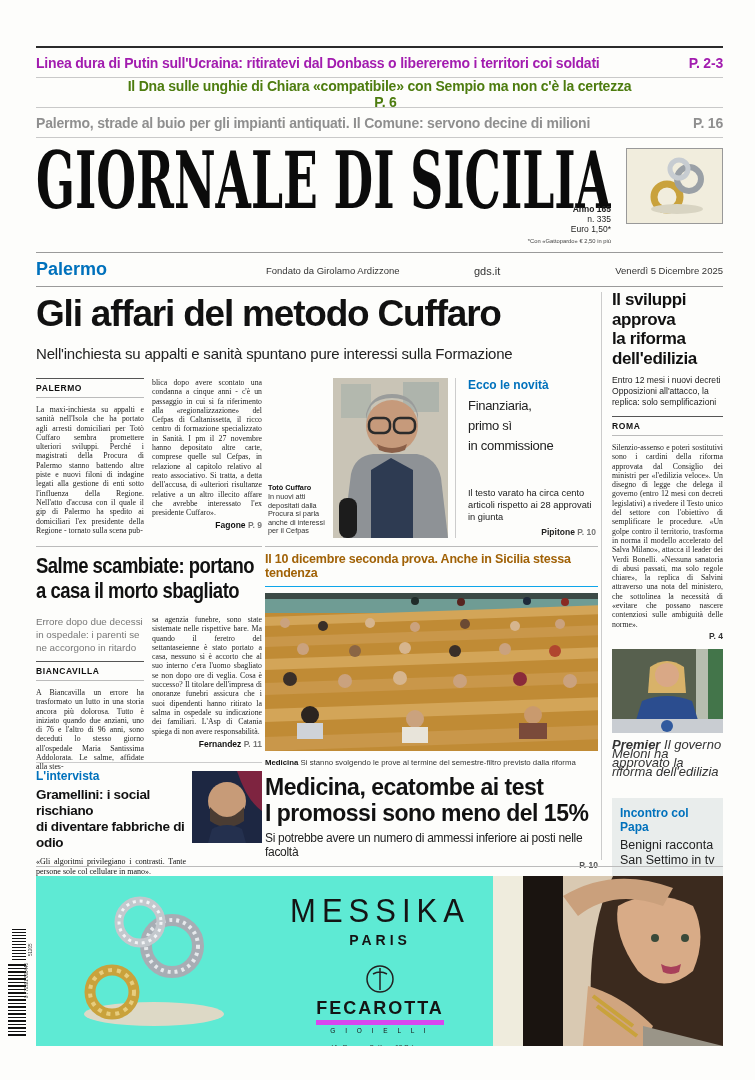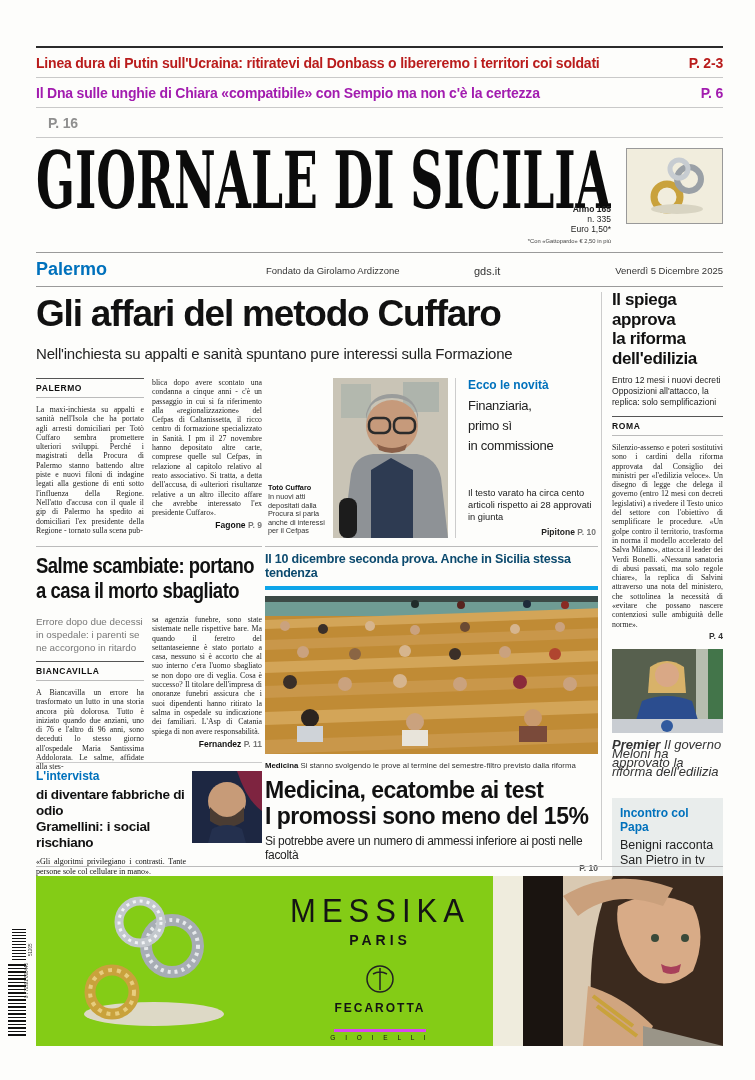--- a/index.html
+++ b/index.html
@@ -7,21 +7,21 @@
   .page {
     position:relative; width:755px; height:1080px; margin:0 auto;
     background:#fdfdfb; overflow:hidden;
     font-family:"Liberation Sans", sans-serif; color:#111;
   }
   
   .teasers { position:absolute; left:36px; right:32px; top:46px; border-top:2px solid #2b2b2b; }
   .teaser { display:flex; justify-content:space-between; align-items:center;
     height:30px; border-bottom:1px solid #c9c9c9; font-weight:bold; font-size:14px; letter-spacing:-0.2px; }
   .teaser .pg { font-weight:bold; white-space:nowrap; margin-left:12px; }
-  .t-blue { color:#b91c1c; } .t-black { color:#a21caf; } .t-gray { color:#8f8f8f; }
+  .t-blue { color:#a21caf; } .t-black { color:#4d7c0f;flex-direction:column; } .t-gray { color:#8f8f8f; }
   
   .masthead { position:absolute; left:36px; right:32px; top:142px; height:108px; }
   .logo-svg { position:absolute; left:0; top:4px; }
   .mast-thumb { position:absolute; right:0; top:6px; width:97px; height:76px; border:1px solid #999; background:#f2efe2; }
   .anno { position:absolute; right:112px; top:62px; text-align:right; line-height:10px; font-size:8.5px; color:#222; }
   .anno .b { font-weight:bold; }
   .anno .note { font-size:5.8px; color:#444; margin-top:2px; }
   
   .dateline { position:absolute; left:36px; right:32px; top:252px; height:35px;
     border-top:1px solid #9a9a9a; border-bottom:1px solid #9a9a9a; }
@@ -67,45 +67,45 @@
   .salme { position:absolute; left:36px; top:546px; width:226px; border-top:1px solid #bbb; padding-top:6px; }
   .salme-h div { font-size:22px; font-weight:bold; letter-spacing:-0.6px; white-space:nowrap;
     transform:scaleX(0.84); transform-origin:left; line-height:25px; }
   .salme-cols { position:relative; margin-top:12px; height:178px; }
   .salme-c1 { position:absolute; left:0; top:0; width:108px; }
   .salme-c2 { position:absolute; left:116px; top:0; width:110px; }
   .salme-deck div { font-size:9.8px; line-height:13px; color:#777; white-space:nowrap; }
   .salme-deck { margin-bottom:7px; }
   
   .medicina { position:absolute; left:265px; top:546px; width:333px; }
-  .med-kicker { color:#0c4a6e; font-weight:bold; font-size:12.5px; letter-spacing:-0.2px;
-    border-top:1px solid #bbb; border-bottom:4px solid #0ea5e9; padding:5px 0 6px; }
+  .med-kicker { color:#a16207; font-weight:bold; font-size:12.5px; letter-spacing:-0.2px;
+    border-top:1px solid #bbb; border-bottom:1px solid #0ea5e9; padding:5px 0 6px; }
   .med-photo { margin-top:6px; }
   .med-cap { font-size:7.8px; color:#333; margin-top:3px; }
   .med-cap .cap-t { font-weight:bold; color:#111; }
   .med-h { margin-top:7px; }
   .med-h div { font-size:23px; font-weight:bold; letter-spacing:-0.5px; line-height:26px; white-space:nowrap; }
   .med-deck { margin-top:5px; font-size:12px; color:#222; letter-spacing:-0.3px; }
   .med-page { text-align:right; font-size:8.5px; font-weight:bold; color:#555; margin-top:1px; }
   
   .intervista { position:absolute; left:36px; top:762px; width:226px; border-top:1px solid #ccc; padding-top:6px; }
   .int-title { font-size:13.5px; line-height:16px; font-weight:bold; letter-spacing:-0.3px; width:150px; }
   .int-body { margin-top:6px; width:150px; font-family:"Liberation Serif", serif;
     font-size:8px; line-height:10px; text-align:justify; }
   .int-byline { width:150px; }
   .int-photo { position:absolute; right:0; top:8px; }
   
   .ad-rule { position:absolute; left:36px; right:32px; top:866px; border-top:1px solid #bbb; }
-  .ad { position:absolute; left:36px; top:876px; width:687px; height:170px; background:#84cc16; overflow:hidden; }
+  .ad { position:absolute; left:36px; top:876px; width:687px; height:170px; background:#5eead4; overflow:hidden; }
   .ad-center { position:absolute; left:224px; top:18px; width:240px; text-align:center; color:#141414; }
   .ad-brand { font-size:31px; letter-spacing:6px; font-weight:normal; transform:scaleY(1.05); }
   .ad-brand-sub { font-size:14px; letter-spacing:4px; font-weight:bold; margin-top:2px; }
   .ad-mono { margin-top:16px; }
-  .ad-retailer { font-size:12px; letter-spacing:2px; font-weight:bold; border-bottom:3px solid #d946ef;
-    display:inline-block; padding-bottom:14px; }
+  .ad-retailer { font-size:18px; letter-spacing:2px; font-weight:bold; border-bottom:5px solid #d946ef;
+    display:inline-block; padding-bottom:1px; }
   .ad-retailer-sub { font-size:6.5px; letter-spacing:4px; margin-top:2px; }
   .ad-address { font-size:6.5px; margin-top:10px; color:#333; }
   .ad-rings { position:absolute; left:18px; top:8px; }
   .ad-model { position:absolute; right:0; top:0; }
   
   .barcode { position:absolute; left:8px; top:928px; width:22px; height:110px; }
   .bars-sm { position:absolute; left:4px; top:0; width:14px; height:32px;
     background:repeating-linear-gradient(0deg,#111 0 1px,#fff 1px 3px); }
   .bars-lg { position:absolute; left:0; top:36px; width:18px; height:72px;
     background:repeating-linear-gradient(0deg,#111 0 2px,#fff 2px 4px,#111 4px 5px,#fff 5px 7px); }
@@ -122,20 +122,21 @@
   <div class="teasers">
     <div class="teaser t-blue">
       <span>Linea dura di Putin sull'Ucraina: ritiratevi dal Donbass o libereremo i territori coi soldati</span>
       <span class="pg">P. 2-3</span>
     </div>
     <div class="teaser t-black">
       <span>Il Dna sulle unghie di Chiara «compatibile» con Sempio ma non c'è la certezza</span>
       <span class="pg">P.  6</span>
     </div>
     <div class="teaser t-gray">
+      <span>Palermo, strade al buio per gli impianti antiquati. Il Comune: servono decine di milioni</span>
       <span class="pg">P. 16</span>
     </div>
   </div>
 
   <div class="masthead">
     <svg class="logo-svg" width="575" height="72">
       <text x="0" y="62" textLength="575" lengthAdjust="spacingAndGlyphs" font-family="DejaVu Serif, serif" font-weight="bold" font-size="78" fill="#0b0b0b">GIORNALE DI SICILIA</text>
     </svg>
     <div class="mast-thumb">
       <svg width="95" height="74">
@@ -209,21 +210,21 @@
         <span>Pipitone</span>
         <span class="pg">P. 10</span>
       </div>
     </div>
   </div>
 
   <div class="vdiv"></div>
 
   <div class="rightcol">
     <div class="rc-h">
-      <div>Il spiega</div>
+      <div>Il sviluppi</div>
       <div>approva</div>
       <div>la riforma</div>
       <div>dell'edilizia</div>
     </div>
     <div class="rc-deck">Entro 12 mesi i nuovi decreti Opposizioni all'attacco, la replica: solo semplificazioni</div>
     <div class="kicker rc-kicker">ROMA</div>
     <div class="serif-body">Silenzio-assenso e poteri sostitutivi sono i cardini della riforma approvata dal Consiglio dei ministri per «l'edilizia veloce». Un disegno di legge che delega il governo (entro 12 mesi con decreti legislativi) a rivedere il Testo unico del settore con l'obiettivo di semplificare le procedure. «Un golpe contro il territorio, trasforma in norma il modello accelerato del Salva Milano», attacca il leader dei Verdi Bonelli. «Nessuna sanatoria di abusi passati, ma solo regole chiare», la replica di Salvini attraverso una nota del ministero, che sottolinea la necessità di «evitare che possano nascere contenziosi sulle ambiguità delle norme».</div>
     <div class="rc-page">P. 4</div>
     <svg class="rc-photo" width="111" height="84">
       <rect width="111" height="84" fill="#57604e"></rect>
@@ -236,21 +237,21 @@
       <circle cx="55" cy="77" r="6" fill="#315a9e"></circle>
     </svg>
     <div class="rc-cap">
       <span class="cap-t">Premier</span>
       <span>Il governo Meloni ha approvato la riforma dell'edilizia</span>
     </div>
     <div class="papa-box">
       <div class="box-label">Incontro col Papa</div>
       <div class="papa-title">
         <div>Benigni racconta</div>
-        <div>San Pietro in tv</div>
+        <div>San Settimo in tv</div>
       </div>
       <div class="papa-page">P. 31</div>
     </div>
   </div>
 
   <div class="salme">
     <div class="salme-h">
       <div>Salme scambiate: portano</div>
       <div>a casa il morto sbagliato</div>
     </div>
@@ -328,22 +329,22 @@
       <div>Medicina, ecatombe ai test</div>
       <div>I promossi sono meno del 15%</div>
     </div>
     <div class="med-deck">Si potrebbe avere un numero di ammessi inferiore ai posti nelle facoltà</div>
     <div class="med-page">P. 10</div>
   </div>
 
   <div class="intervista">
     <div class="box-label">L'intervista</div>
     <div class="int-title">
+      <div>Gramellini: i social rischiano</div>
       <div>di diventare fabbriche di odio</div>
-      <div>Gramellini: i social rischiano</div>
     </div>
     <div class="int-body">«Gli algoritmi privilegiano i contrasti. Tante persone sole col cellulare in mano».</div>
     <div class="byline int-byline">
       <span>Fallica</span>
       <span class="pg">P. 12</span>
     </div>
     <svg class="int-photo" width="70" height="72">
       <rect width="70" height="72" fill="#1d2742"></rect>
       <path d="M45 0 L70 0 L70 40 Q55 30 45 0" fill="#7e2440"></path>
       <circle cx="35" cy="30" r="19" fill="#c79b78"></circle>

